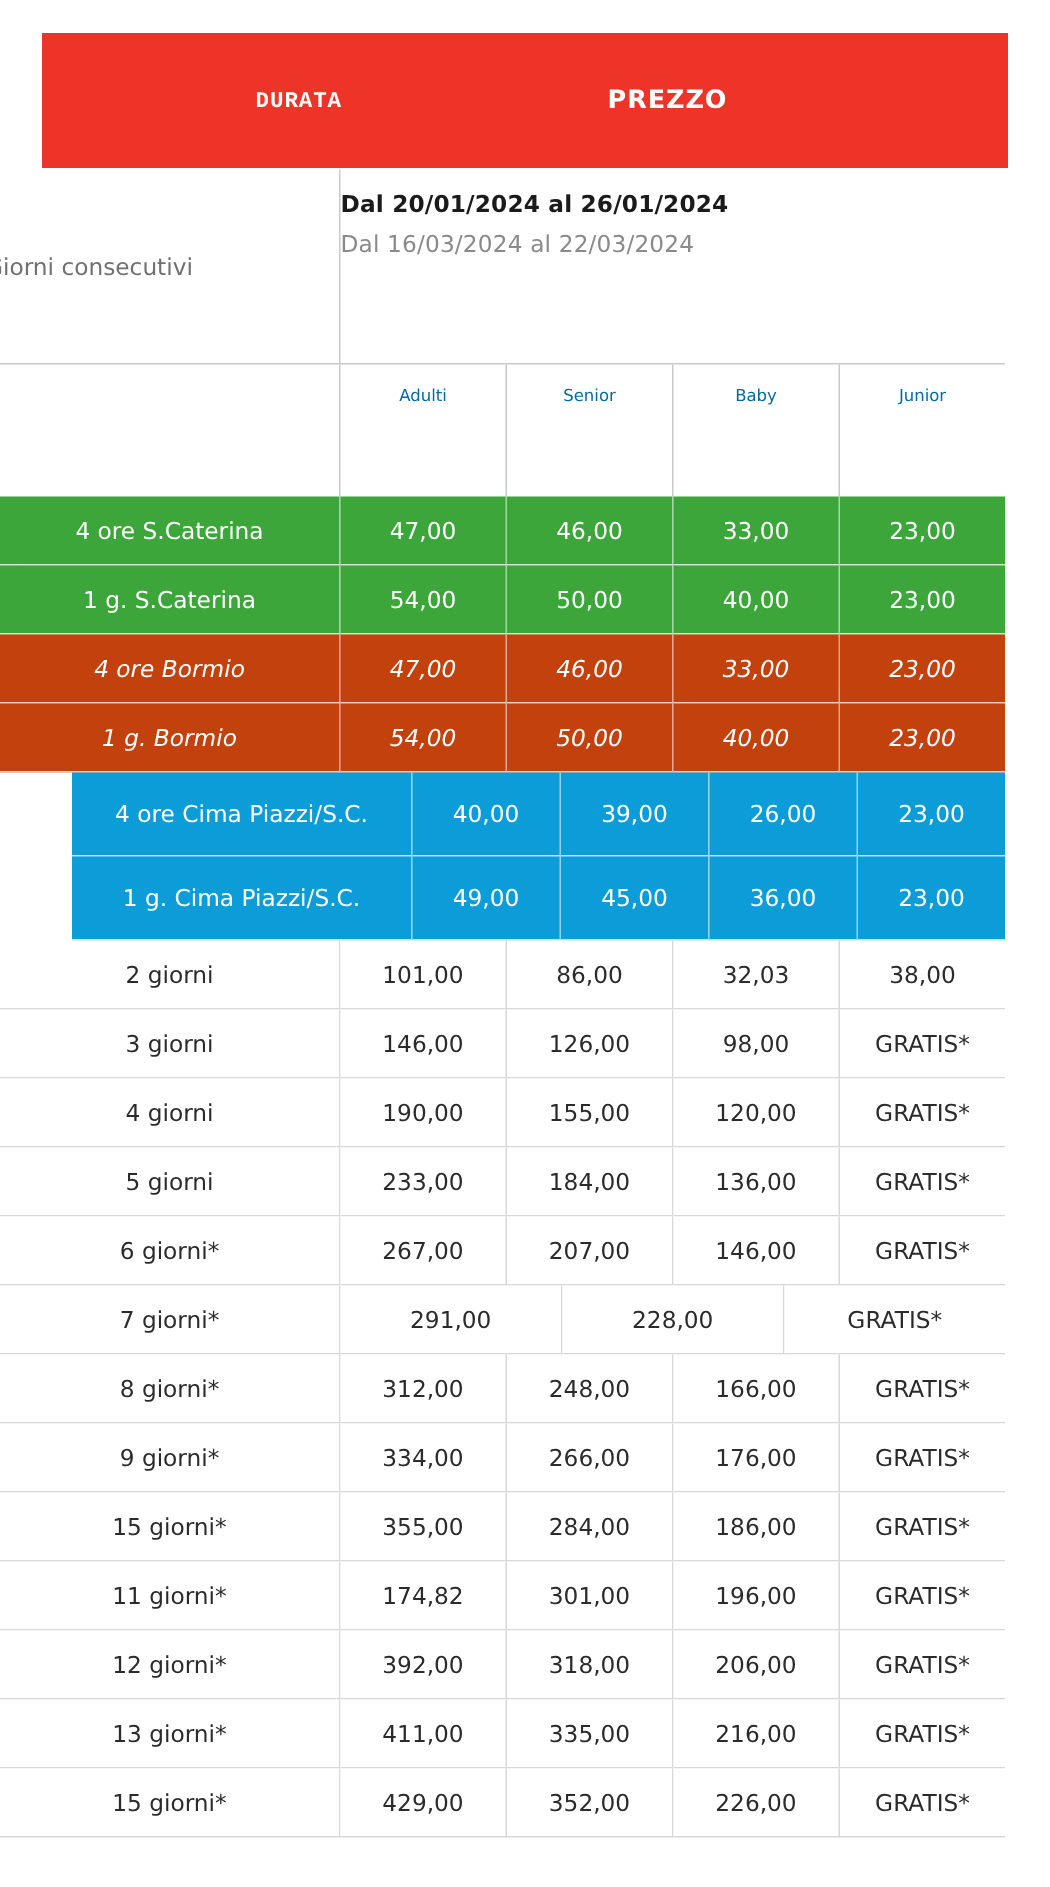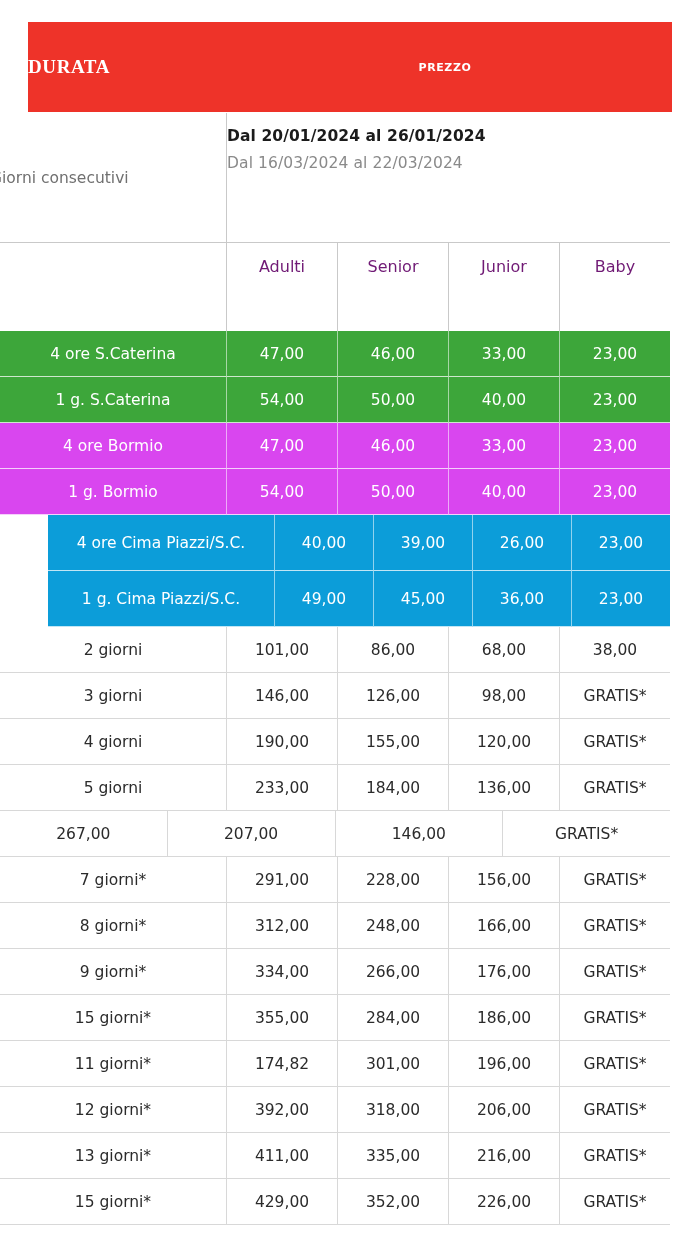--- a/index.html
+++ b/index.html
@@ -36,32 +36,32 @@
     left: 28px;
     top: 22px;
     width: 644px;
     height: 90px;
     background: #ee3329;
     display: flex;
     align-items: center;
   }
   .title-durata {
     width: 200px;
-    text-align: left;
+    text-align: right;
     color: #ffffff;
-    font-size: 19px;
+    font-size: 15px;
     font-weight: 700;
     letter-spacing: 0.6px;
-    font-family: Liberation Serif, serif;
+    font-family: Liberation Mono, monospace;
   }
   .title-prezzo {
     flex: 1;
     text-align: center;
     color: #ffffff;
-    font-size: 11px;
+    font-size: 17px;
     font-weight: 700;
     letter-spacing: 0.6px;
     padding-right: 10px;
   }
 
   
   .tbl {
     position: absolute;
     left: 0px;
     top: 113px;
@@ -114,39 +114,39 @@
     color: #8a8a8a;
     letter-spacing: 0.1px;
   }
 
   
   .catrow { height: 89px; border-top: 1px solid #c9c9c9; }
   .catrow .c-label { border-right: 1px solid #c9c9c9; }
   .catrow .c-val {
     align-items: flex-start;
     padding-top: 14px;
-    font-size: 16px;
-    color: #701a75;
+    font-size: 11px;
+    color: #0369a1;
     border-right: 1px solid #c9c9c9;
   }
   .catrow .c-val:last-child { border-right: none; }
 
   
   .crow { height: 46px; }
   .crow.tall { height: 56px; padding-left: 48px; }
   .crow .c-label,
   .crow .c-val {
     color: #ffffff;
     font-size: 15.5px;
     border-right: 1px solid rgba(255,255,255,0.55);
     border-bottom: 1px solid rgba(255,255,255,0.75);
   }
   .crow .c-val:last-child { border-right: none; }
   .crow.green .c-label, .crow.green .c-val { background: #3da63a; }
-  .crow.red   .c-label, .crow.red   .c-val { background: #d946ef; }
+  .crow.red   .c-label, .crow.red   .c-val { background: #c2410c; font-style: italic; }
   .crow.blue  .c-label, .crow.blue  .c-val { background: #0c9dd9; }
   .crow .c-label { padding: 0 6px; }
 
   
   .drow { height: 46px; }
   .drow .c-label,
   .drow .c-val {
     font-size: 15.5px;
     color: #2b2b2b;
     border-right: 1px solid #d8d8d8;
@@ -178,22 +178,22 @@
       <div class="dates-cell">
         <div class="date-primary">Dal 20/01/2024 al 26/01/2024</div>
         <div class="date-secondary">Dal 16/03/2024 al 22/03/2024</div>
       </div>
     </div>
 
     <div class="row catrow">
       <div class="c-label"></div>
       <div class="c-val">Adulti</div>
       <div class="c-val">Senior</div>
+      <div class="c-val">Baby</div>
       <div class="c-val">Junior</div>
-      <div class="c-val">Baby</div>
     </div>
 
     <div id="rows-host">
         <div class="row crow green">
           <div class="c-label">4 ore S.Caterina</div>
           <div class="c-val">47,00</div>
           <div class="c-val">46,00</div>
           <div class="c-val">33,00</div>
           <div class="c-val">23,00</div>
         </div>
@@ -229,21 +229,21 @@
           <div class="c-label">1 g. Cima Piazzi/S.C.</div>
           <div class="c-val">49,00</div>
           <div class="c-val">45,00</div>
           <div class="c-val">36,00</div>
           <div class="c-val">23,00</div>
         </div>
         <div class="row drow">
           <div class="c-label">2 giorni</div>
           <div class="c-val">101,00</div>
           <div class="c-val">86,00</div>
-          <div class="c-val">68,00</div>
+          <div class="c-val">32,03</div>
           <div class="c-val">38,00</div>
         </div>
         <div class="row drow">
           <div class="c-label">3 giorni</div>
           <div class="c-val">146,00</div>
           <div class="c-val">126,00</div>
           <div class="c-val">98,00</div>
           <div class="c-val">GRATIS*</div>
         </div>
         <div class="row drow">
@@ -254,30 +254,30 @@
           <div class="c-val">GRATIS*</div>
         </div>
         <div class="row drow">
           <div class="c-label">5 giorni</div>
           <div class="c-val">233,00</div>
           <div class="c-val">184,00</div>
           <div class="c-val">136,00</div>
           <div class="c-val">GRATIS*</div>
         </div>
         <div class="row drow">
+          <div class="c-label">6 giorni*</div>
           <div class="c-val">267,00</div>
           <div class="c-val">207,00</div>
           <div class="c-val">146,00</div>
           <div class="c-val">GRATIS*</div>
         </div>
         <div class="row drow">
           <div class="c-label">7 giorni*</div>
           <div class="c-val">291,00</div>
           <div class="c-val">228,00</div>
-          <div class="c-val">156,00</div>
           <div class="c-val">GRATIS*</div>
         </div>
         <div class="row drow">
           <div class="c-label">8 giorni*</div>
           <div class="c-val">312,00</div>
           <div class="c-val">248,00</div>
           <div class="c-val">166,00</div>
           <div class="c-val">GRATIS*</div>
         </div>
         <div class="row drow">

